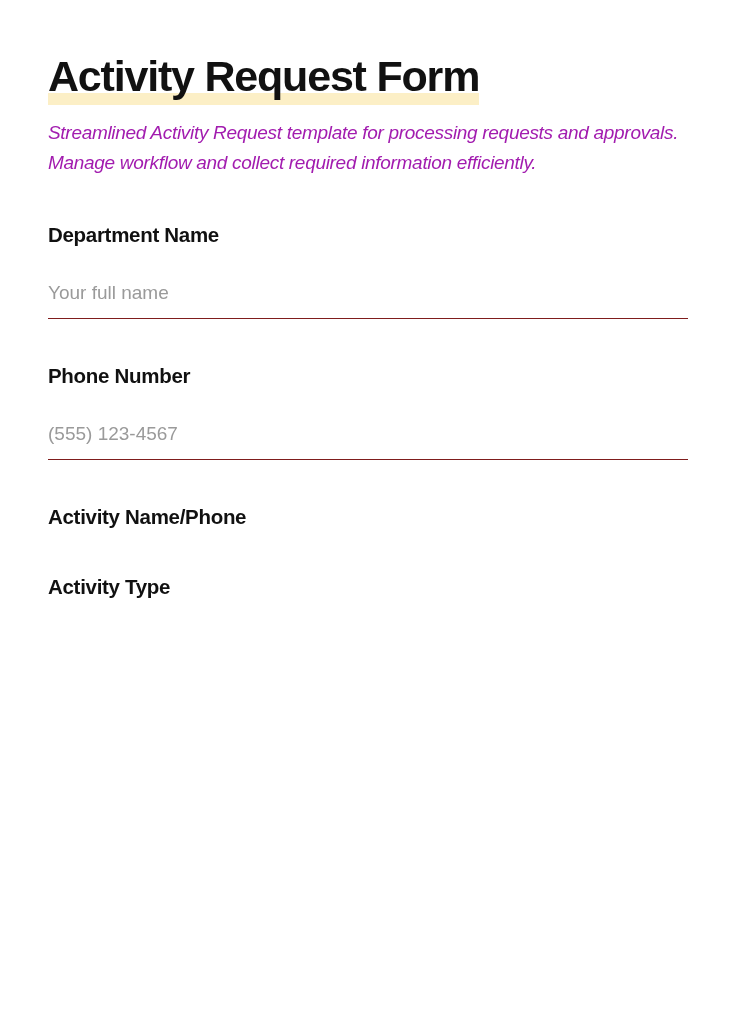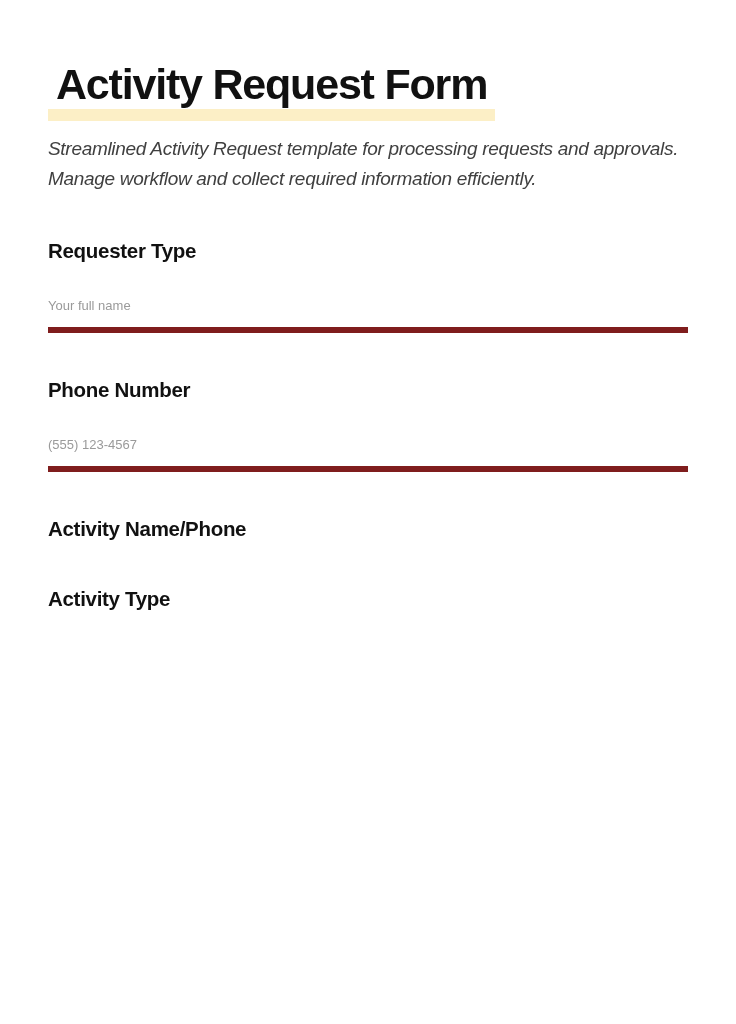--- a/index.html
+++ b/index.html
@@ -2,48 +2,48 @@
 <html><head>
   <meta charset="utf-8">
   <style>
     html, body { margin: 0; padding: 0; background: #ffffff; }
     body { width: 736px; height: 1024px; overflow: hidden; font-family: "Liberation Sans", sans-serif; color: #111; }
     .page { padding: 0 48px; }
     .title-wrap { margin-top: 52px; display: inline-block; position: relative; }
     .title {
       font-family: "Liberation Sans", sans-serif;
       font-weight: 700; font-size: 43px; letter-spacing: -1.2px; line-height: 48px;
-      margin: 8px; position: relative; z-index: 1; color: #111;
+      margin: 0; position: relative; z-index: 1; color: #111;
     }
     .highlight { position: absolute; left: 0; right: 0; bottom: -5px; height: 12px; background: #fcefc6; z-index: 0; }
     .subtitle {
-      margin: 18px 0 0 0; font-style: italic; font-size: 19px; line-height: 30px; color: #404040; letter-spacing: -0.3px;
+      margin: 18px 0 0 0; font-style: italic; font-size: 19px; line-height: 30px; color: #a21caf; letter-spacing: -0.3px;
     }
     .field { margin-top: 44px; }
     .field:first-of-type { margin-top: 48px; }
     .label { font-weight: 700; font-size: 20.5px; line-height: 26px; color: #111; letter-spacing: -0.3px; }
     .input {
       display: block; width: 640px; box-sizing: border-box; margin-top: 34px;
-      border: none; border-bottom: 6px solid #7f1d1d; outline: none;
-      font-family: "Liberation Sans", sans-serif; font-size: 13px; padding: 0 0 14px 0; background: transparent; color: #111;
+      border: none; border-bottom: 1px solid #7f1d1d; outline: none;
+      font-family: "Liberation Sans", sans-serif; font-size: 19px; padding: 0 0 14px 0; background: transparent; color: #111;
     }
     .input::placeholder { color: #9a9a9a; }
   </style>
 </head>
 <body>
 
 <div class="page">
   <div class="title-wrap">
     <span class="highlight"></span>
     <h1 class="title">Activity Request Form</h1>
   </div>
   <p class="subtitle">Streamlined Activity Request template for processing requests and approvals. Manage workflow and collect required information efficiently.</p>
 
   <div class="field">
-    <div class="label">Requester Type</div>
+    <div class="label">Department Name</div>
     <input class="input" type="text" placeholder="Your full name" style="">
   </div>
 
 
   <div class="field">
   </div>
 
   <div class="field">
     <div class="label">Phone Number</div>
     <input class="input" type="tel" placeholder="(555) 123-4567" style="">

